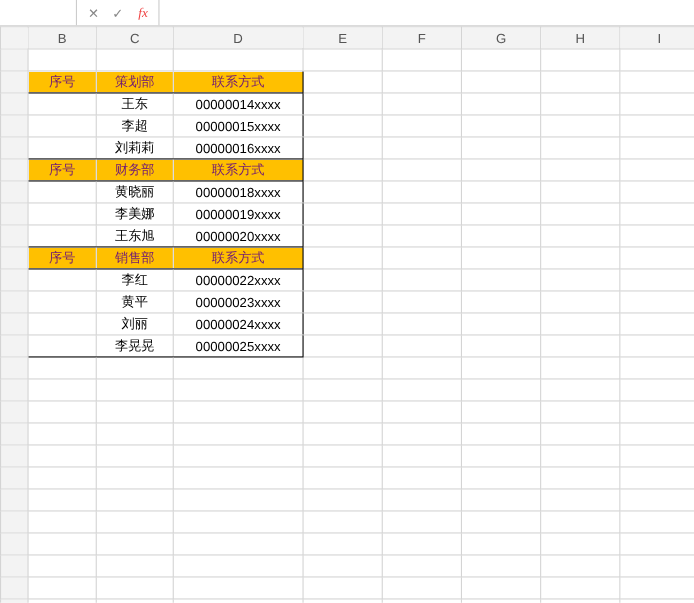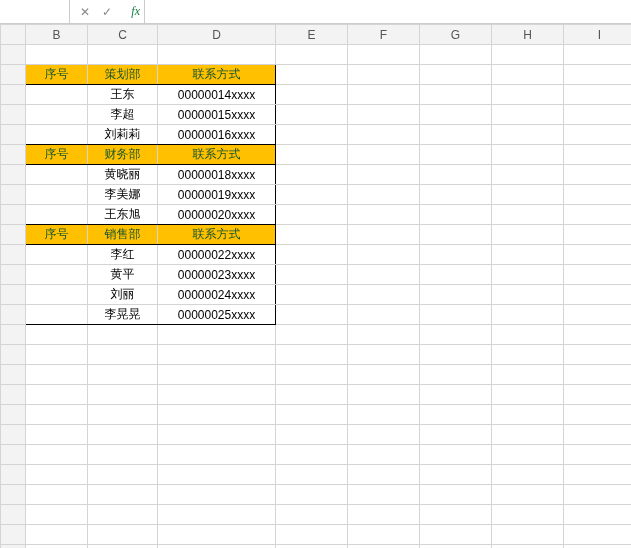--- a/index.html
+++ b/index.html
@@ -35,23 +35,22 @@
       color: #888;
     }
     .formula-bar .btn {
       width: 22px;
       text-align: center;
       font-size: 12px;
     }
     .formula-bar .fx {
       font-style: italic;
       font-family: "Times New Roman", serif;
-      color: #15803d;
+      color: #ef4444;
       padding-left: 2px;
-      text-align: right;
     }
     .formula-bar .input {
       flex: 1;
       height: 100%;
       border-left: 1px solid #ccc;
       padding-left: 6px;
     }
     .grid-wrapper {
       position: relative;
     }
@@ -83,21 +82,21 @@
     }
     
     .col-B { width: 62px; }
     .col-C { width: 70px; }
     .col-D { width: 118px; }
     .col-E, .col-F, .col-G, .col-H, .col-I { width: 72px; }
 
     .hdr {
       background: #ffc000 !important;
       font-weight: normal;
-      color: #14532d;
+      color: #701a75;
     }
     .box-top { border-top: 1px solid #000 !important; }
     .box-bottom { border-bottom: 1px solid #000 !important; }
     .box-left { border-left: 1px solid #000 !important; }
     .box-right { border-right: 1px solid #000 !important; }
   </style>
 </head>
 <body>
 
 <div class="formula-bar">

